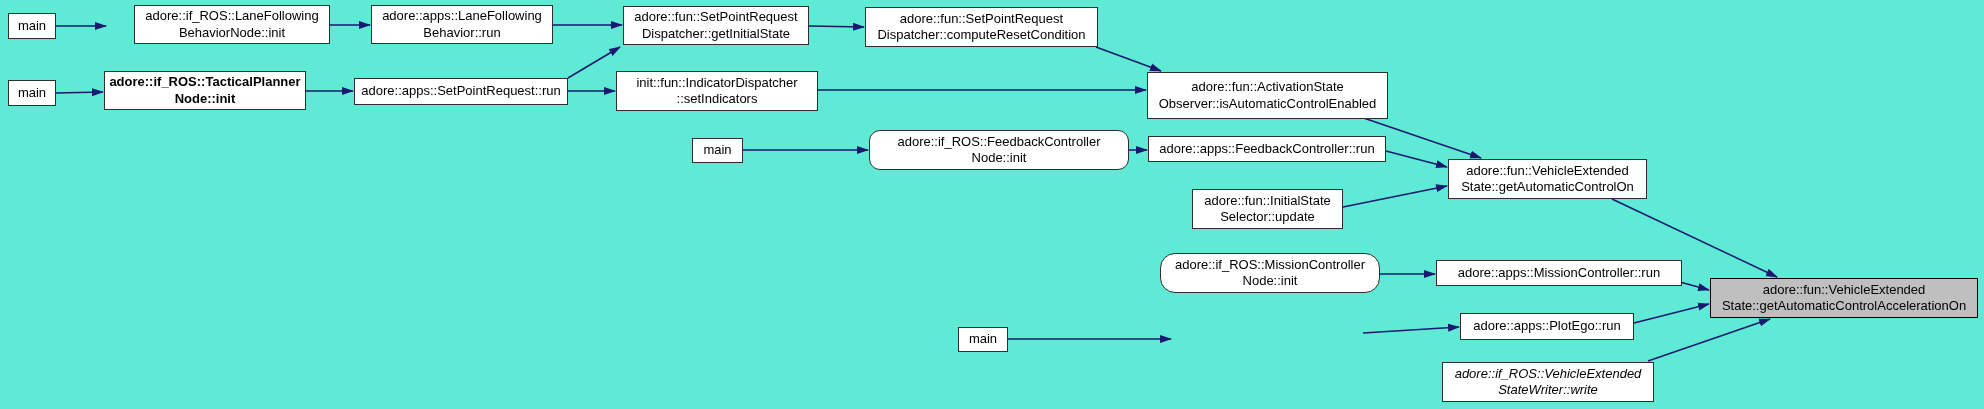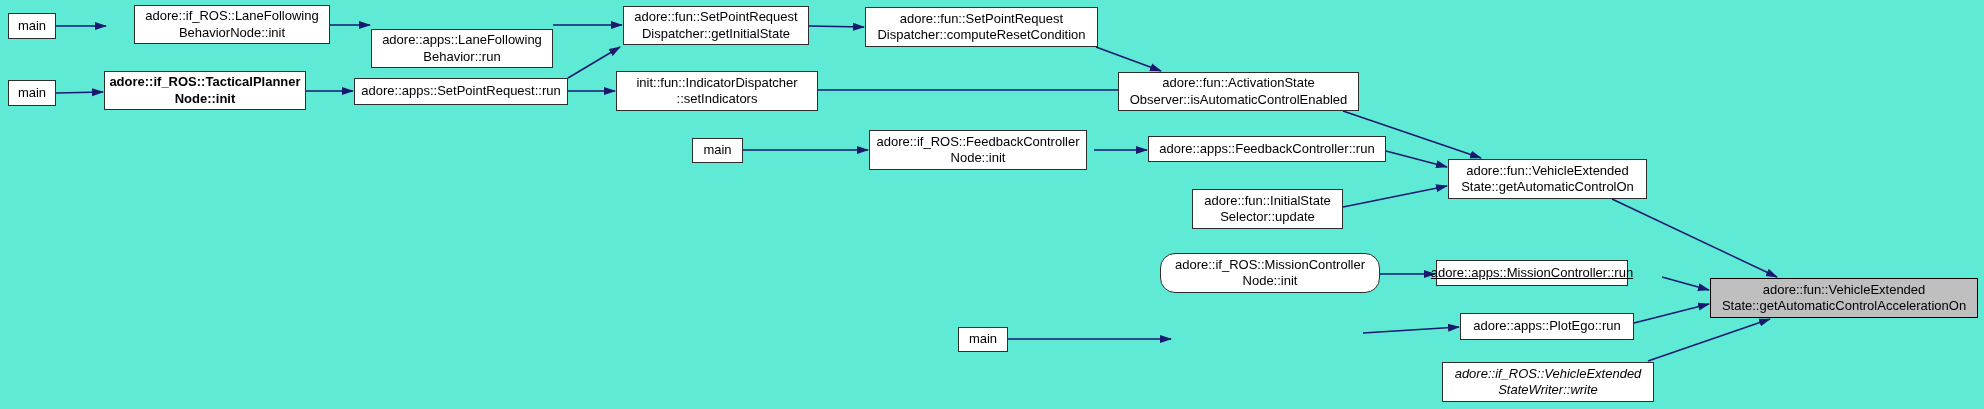--- a/index.html
+++ b/index.html
@@ -68,44 +68,44 @@
       <line x1="1377" y1="274" x2="1435" y2="274" stroke="#191970" stroke-width="1.5" marker-end="url(#arr)"></line>
       <line x1="1662" y1="277" x2="1709" y2="290" stroke="#191970" stroke-width="1.5" marker-end="url(#arr)"></line>
       <line x1="1008" y1="339" x2="1171" y2="339" stroke="#191970" stroke-width="1.5" marker-end="url(#arr)"></line>
       <line x1="1363" y1="333" x2="1459" y2="327" stroke="#191970" stroke-width="1.5" marker-end="url(#arr)"></line>
       <line x1="1634" y1="323" x2="1709" y2="304" stroke="#191970" stroke-width="1.5" marker-end="url(#arr)"></line>
       <line x1="1648" y1="361" x2="1770" y2="319" stroke="#191970" stroke-width="1.5" marker-end="url(#arr)"></line>
     </svg>
 <div class="node" style="left: 8px; top: 13px; width: 48px; height: 26px;">main</div>
     <div class="node" style="left: 107px; top: 5px; width: 196px; height: 39px; margin-left: 27px;">adore::if_ROS::LaneFollowing
 BehaviorNode::init</div>
-    <div class="node" style="left: 371px; top: 5px; width: 182px; height: 39px; margin-top: 24px;">adore::apps::LaneFollowing
+    <div class="node" style="left: 371px; top: 5px; width: 182px; height: 39px;">adore::apps::LaneFollowing
 Behavior::run</div>
     <div class="node" style="left: 623px; top: 6px; width: 186px; height: 39px;">adore::fun::SetPointRequest
 Dispatcher::getInitialState</div>
     <div class="node" style="left: 865px; top: 7px; width: 233px; height: 40px;">adore::fun::SetPointRequest
 Dispatcher::computeResetCondition</div>
     <div class="node" style="left: 8px; top: 80px; width: 48px; height: 26px;">main</div>
     <div class="node" style="left: 104px; top: 71px; width: 202px; height: 39px; font-weight: bold;">adore::if_ROS::TacticalPlanner
 Node::init</div>
     <div class="node" style="left: 354px; top: 78px; width: 214px; height: 27px;">adore::apps::SetPointRequest::run</div>
     <div class="node" style="left: 616px; top: 71px; width: 202px; height: 40px;">init::fun::IndicatorDispatcher
 ::setIndicators</div>
-    <div class="node" style="left: 1118px; top: 72px; width: 241px; height: 39px;">adore::fun::ActivationState
+    <div class="node" style="left: 1147px; top: 72px; width: 241px; height: 47px;">adore::fun::ActivationState
 Observer::isAutomaticControlEnabled</div>
     <div class="node" style="left: 692px; top: 138px; width: 51px; height: 25px;">main</div>
-    <div class="node" style="left: 869px; top: 130px; width: 218px; height: 40px;">adore::if_ROS::FeedbackController
+    <div class="node" style="left: 869px; top: 130px; width: 260px; height: 40px; border-radius: 11px;">adore::if_ROS::FeedbackController
 Node::init</div>
     <div class="node" style="left: 1192px; top: 189px; width: 151px; height: 40px;">adore::fun::InitialState
 Selector::update</div>
     <div class="node" style="left: 1148px; top: 136px; width: 238px; height: 26px;">adore::apps::FeedbackController::run</div>
     <div class="node" style="left: 1448px; top: 159px; width: 199px; height: 40px;">adore::fun::VehicleExtended
 State::getAutomaticControlOn</div>
     <div class="node" style="left: 1160px; top: 253px; width: 220px; height: 40px; border-radius: 15px;">adore::if_ROS::MissionController
 Node::init</div>
-    <div class="node" style="left: 1436px; top: 260px; width: 192px; height: 26px; text-decoration: underline;">adore::apps::MissionController::run</div>
+    <div class="node" style="left: 1436px; top: 260px; width: 246px; height: 26px;">adore::apps::MissionController::run</div>
     <div class="node" style="left: 958px; top: 327px; width: 50px; height: 25px;">main</div>
     <div class="node" style="left: 1460px; top: 313px; width: 174px; height: 27px;">adore::apps::PlotEgo::run</div>
     <div class="node" style="left: 1442px; top: 362px; width: 212px; height: 40px; font-style: italic;">adore::if_ROS::VehicleExtended
 StateWriter::write</div>
     <div class="node highlight" style="left: 1710px; top: 278px; width: 268px; height: 40px;">adore::fun::VehicleExtended
 State::getAutomaticControlAccelerationOn</div>
   </div>
 
 </body></html>

